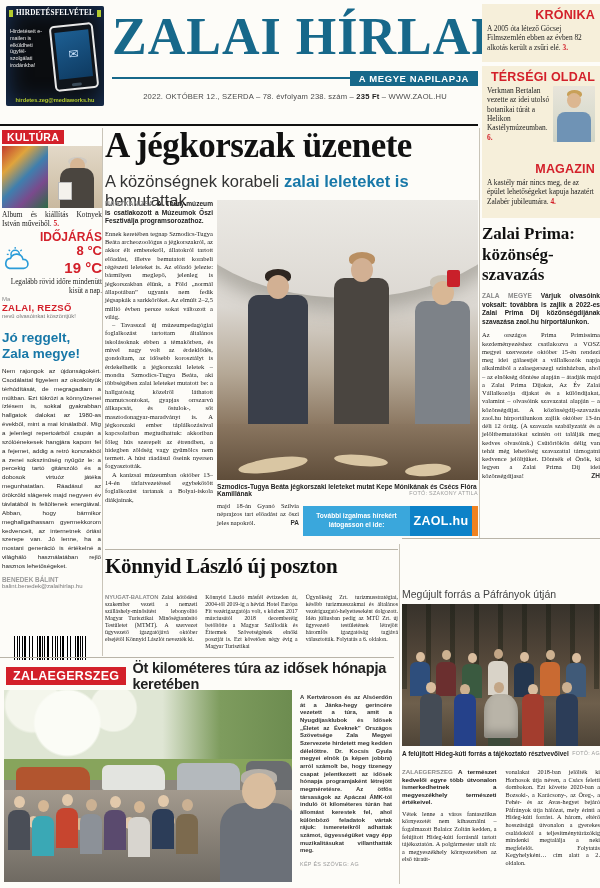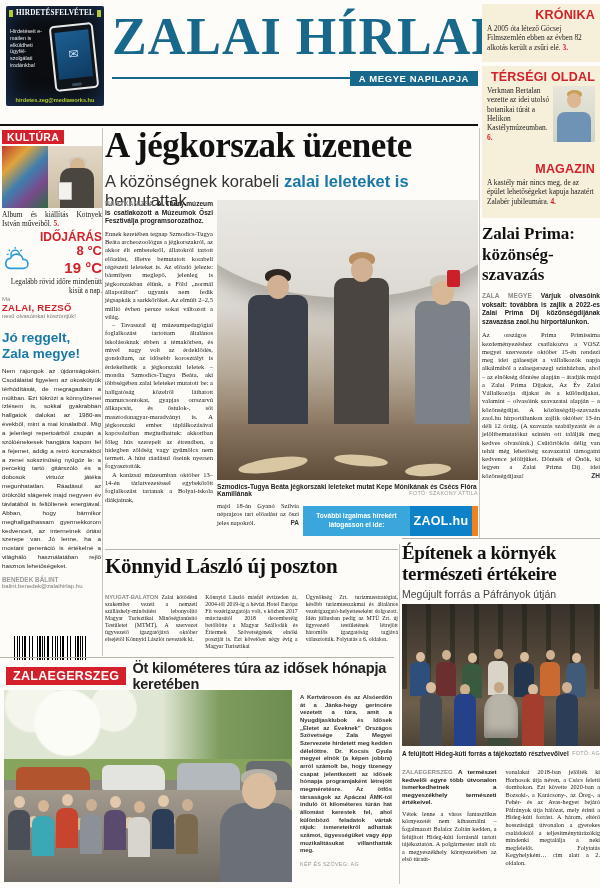--- a/index.html
+++ b/index.html
@@ -193,20 +193,21 @@
     </div>
     <div class="ad-email">hirdetes.zeg@mediaworks.hu</div>
   </div>
 
   <div class="abs masthead">
     <div class="logo">ZALAI HÍRLAP</div>
     <div class="tagline-row">
       <div class="tl-line"></div>
       <div class="tagline-box">A MEGYE NAPILAPJA</div>
     </div>
+    <div class="dateline"><span>2022. OKTÓBER 12., SZERDA – 78. évfolyam 238. szám – </span><b>235 Ft</b><span> – WWW.ZAOL.HU</span></div>
   </div>
   <div class="abs header-rule"></div>
 
   <div class="abs rail-box" style="top:4px;height:58px;">
     <div class="rail-head">KRÓNIKA</div>
     <div class="rail-text"><span>A 2005 óta létező Göcsej Filmszemlén ebben az évben 82 alkotás került a zsűri elé. </span><span class="page-ref">3.</span></div>
   </div>
 
   <div class="abs rail-box" style="top:66px;height:92px;">
     <div class="rail-head">TÉRSÉGI OLDAL</div>
@@ -327,21 +328,20 @@
     <div class="prima-body"><span>Az országos Prima Primissima kezdeményezéshez csatlakozva a VOSZ megyei szervezete október 15-én rendezi meg idei gálaestjét a vállalkozók napja alkalmából a zalaegerszegi színházban, ahol – az elnökség döntése alapján – átadják majd a Zalai Prima Díjakat, Az Év Zalai Vállalkozója díjakat és a különdíjakat, valamint – olvasóink szavazatai alapján – a közönségdíjat. A közönségdíj-szavazás zaol.hu hírportálunkon zajlik október 13-án déli 12 óráig. (A szavazás szabályzatát és a jelöltbemutatókat szintén ott találják meg kedves olvasóink.) Csütörtökön délig van tehát még lehetőség szavazattal támogatni kedvence jelöltjüket. Döntsék el Önök, ki legyen a Zalai Prima Díj idei közönségdíjasa! </span><span class="sign">ZH</span></div>
   </div>
 
   <div class="abs konnyid-headline">Könnyid László új poszton</div>
   <div class="abs konnyid-cols">
     <div class="kcol"><span class="kicker">NYUGAT-BALATON</span> <span>Zalai kötődésű szakember vezeti a nemzeti szálláshely-minősítést lebonyolító Magyar Turisztikai Minőségtanúsító Testületet (MTMT). A szervezet ügyvezető igazgatójává október elsejétől Könnyid Lászlót nevezték ki.</span></div>
     <div class="kcol">Könnyid László másfél évtizeden át, 2004-től 2019-ig a hévízi Hotel Európa Fit vezérigazgatója volt, s közben 2017 márciusától 2018 decemberéig betöltötte a Magyar Szállodák és Éttermek Szövetségének elnöki posztját is. Ezt követően négy évig a Magyar Turisztikai</div>
     <div class="kcol">Ügynökség Zrt. turizmusstratégiai, később turizmusszakmai és általános vezérigazgató-helyetteseként dolgozott. Idén júliusban pedig az MTÜ Zrt. új ügyvezető testületének létrejött háromfős igazgatóság tagjává választották. Folytatás a 6. oldalon.</div>
   </div>
 
-  <div class="abs epit-headline">Építenek a környék természeti értékeire</div>
   <div class="abs epit-subhead">Megújult forrás a Páfrányok útján</div>
   <div class="abs photo-epitenek">
     <div class="heads-back"></div>
     <div class="bodies-back"></div>
     <div class="heads-front"></div>
     <div class="bodies-front"></div>
     <div class="stone"></div>
   </div>
   <div class="abs epit-caption"><span>A felújított Hideg-kúti forrás a tájékoztató résztvevőivel</span> <span class="main-credit">FOTÓ: AG</span></div>
   <div class="abs epit-cols">

